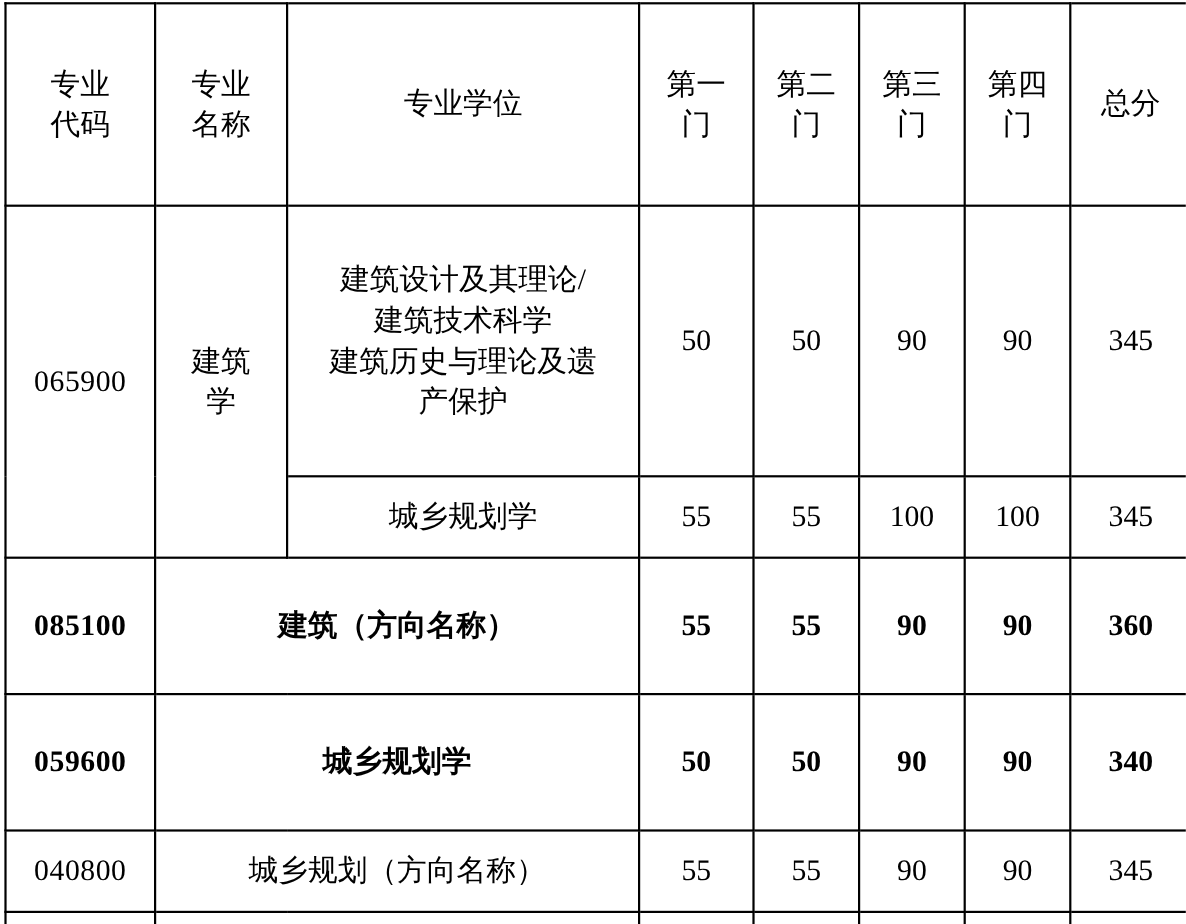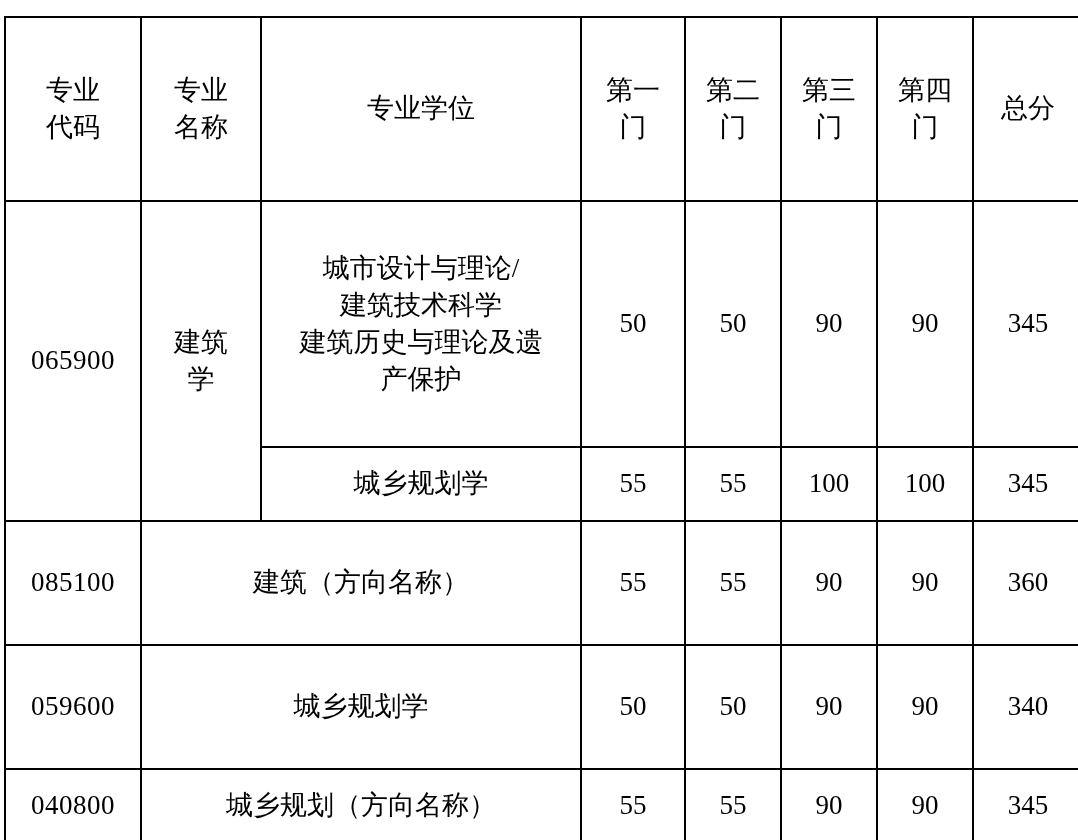--- a/index.html
+++ b/index.html
@@ -11,21 +11,21 @@
     width: 1078px;
     height: 840px;
     font-family: "Liberation Serif", "DejaVu Serif", serif;
     color: #000000;
     overflow: hidden;
   }
   .sheet {
     width: 1078px;
     height: 840px;
     box-sizing: border-box;
-    padding: 16px 4px 0 4px;
+    padding: 2px 4px 0 4px;
     border-radius: 22px;
   }
   table.score-table {
     border-collapse: collapse;
     table-layout: fixed;
     width: 1068px;
     margin: 0 auto;
   }
   table.score-table td {
     border: 2px solid #000000;
@@ -45,21 +45,21 @@
   col.c-s3     { width: 96px;  }
   col.c-s4     { width: 96px;  }
   col.c-total  { width: 110px; }
 
   .hdr {
     font-size: 28px;
     line-height: 1.42;
   }
   .row-tall td { height: 240px; }
   .row-mid td  { height: 68px; }
-  .row-med td  { height: 118px; }
+  .row-med td  { height: 118px; font-weight: bold; }
   .hdr-row td  { height: 178px; }
   .num { font-size: 28px; }
   .dir-multi {
     line-height: 1.45;
     font-size: 27px;
   }
   .code { font-size: 27px; letter-spacing: 0.5px; }
 </style>
 </head>
 <body>
@@ -106,21 +106,21 @@
         <td class="hdr">总分</td>
       </tr>
 
       <tr class="row-tall">
         <td rowspan="2" class="code">065900</td>
         <td rowspan="2">
           <div>建筑</div>
           <div>学</div>
         </td>
         <td class="dir-multi">
-          <div>城市设计与理论/</div>
+          <div>建筑设计及其理论/</div>
           <div>建筑技术科学</div>
           <div>建筑历史与理论及遗</div>
           <div>产保护</div>
         </td>
         <td class="num">50</td>
         <td class="num">50</td>
         <td class="num">90</td>
         <td class="num">90</td>
         <td class="num">345</td>
       </tr>

